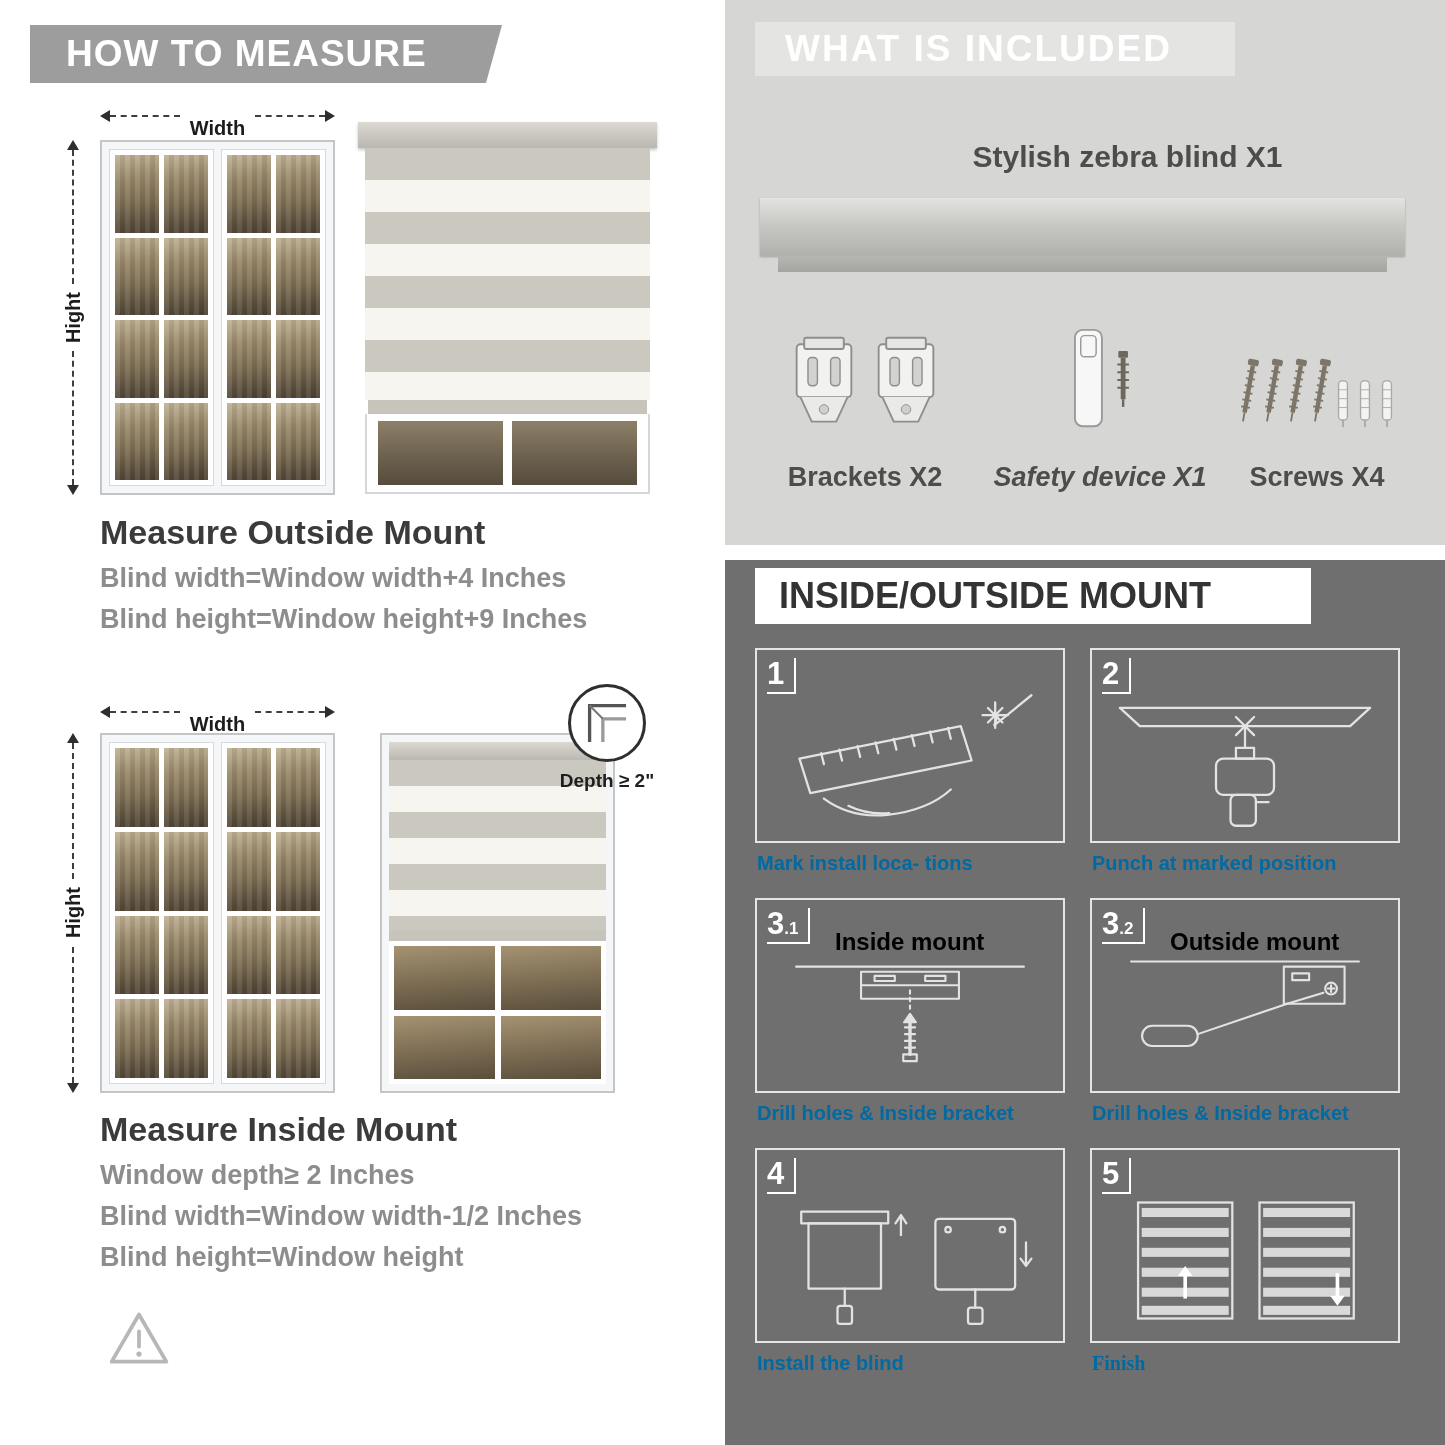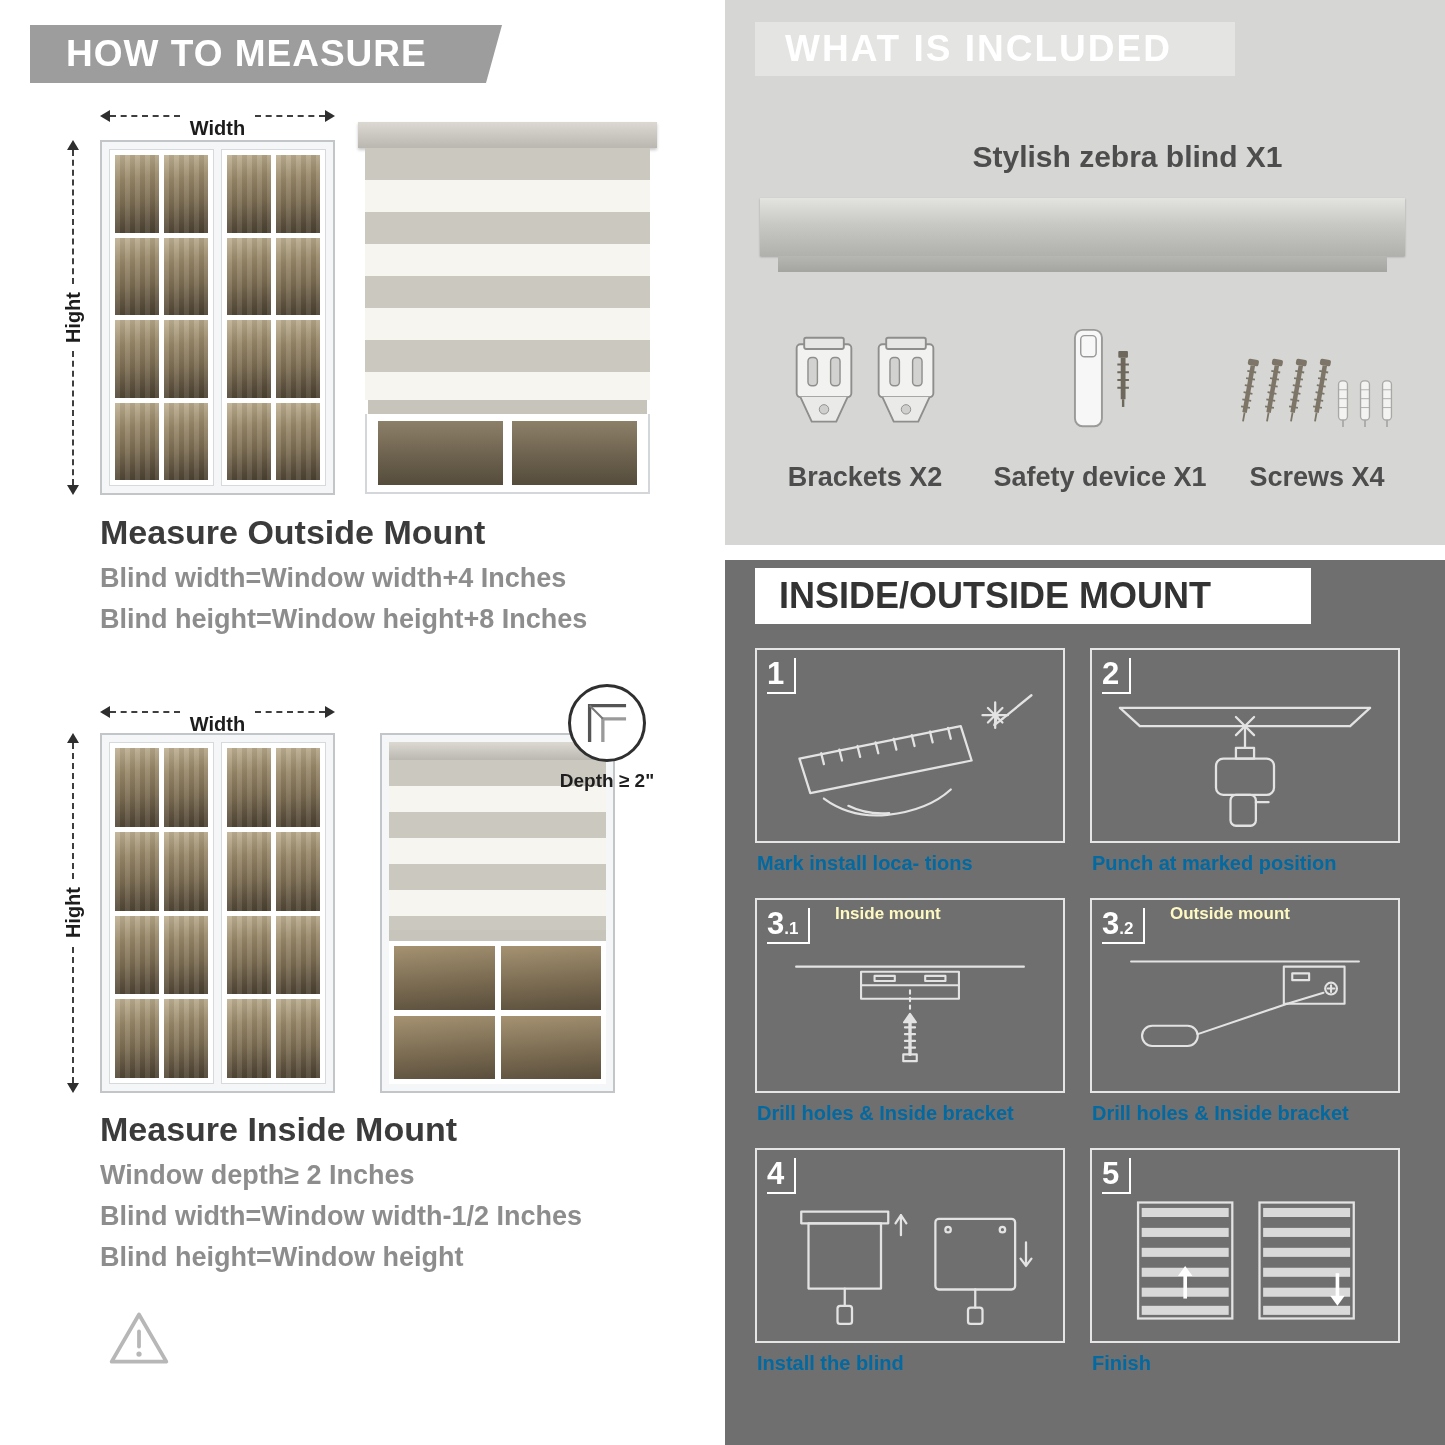--- a/index.html
+++ b/index.html
@@ -68,21 +68,21 @@
   .icon-row{display:flex;align-items:flex-end;justify-content:center;gap:16px;}
 
   .mount-panel{left:725px;top:560px;width:720px;height:885px;background:#6f6f6f;}
   .mount-header{left:755px;top:568px;width:556px;height:56px;background:#ffffff;color:#333;
     font-size:36px;font-weight:bold;display:flex;align-items:center;padding-left:24px;}
   .step-box{width:310px;height:195px;border:2px solid #e5e5e5;background:#6f6f6f;}
   .step-num{position:absolute;left:10px;top:8px;color:#fff;font-weight:bold;
     padding:0 10px 3px 0;border-right:2px solid #fff;border-bottom:2px solid #fff;line-height:1;}
   .step-num .big{font-size:31px;}
   .step-num .sub{font-size:17px;}
-  .step-title{position:absolute;left:78px;top:4px;color:#fef9c3;font-weight:bold;font-size:17px;}
+  .step-title{position:absolute;left:78px;top:28px;color:#000000;font-weight:bold;font-size:24px;}
   .step-art{position:absolute;left:0;top:30px;right:0;bottom:0;display:flex;align-items:center;justify-content:center;}
   .step-caption{color:#0369a1;font-weight:bold;font-size:20px;width:330px;}
 </style>
 </head>
 <body>
 
 <div class="canvas">
 
   <div class="abs left-header">HOW TO MEASURE</div>
 
@@ -132,21 +132,21 @@
     <div class="stripes" style="height:252px;"></div>
     <div class="rail"></div>
     <div class="peek">
       <i></i>
       <i></i>
     </div>
   </div>
 
   <div class="abs h1" style="left:100px;top:513px;">Measure Outside Mount</div>
   <div class="abs gline" style="left:100px;top:563px;">Blind width=Window width+4 Inches</div>
-  <div class="abs gline" style="left:100px;top:604px;">Blind height=Window height+8 Inches</div>
+  <div class="abs gline" style="left:100px;top:604px;">Blind height=Window height+9 Inches</div>
 
   <div class="abs harrow" style="left:100px;top:702px;width:235px;">
     <span class="ah l"></span>
     <span class="line"></span>
     <span class="lbl">Width</span>
     <span class="line"></span>
     <span class="ah r"></span>
   </div>
 
   <div class="abs varrow" style="left:62px;top:733px;height:360px;">
@@ -288,21 +288,21 @@
         <path d="M9,48 v8" stroke="#a8a8a6" stroke-width="2"></path>
     </svg>
     <svg width="16" height="56" viewBox="0 0 18 60">
       <rect x="4" y="4" width="10" height="44" rx="4" fill="rgba(255,255,255,0.7)" stroke="#a8a8a6" stroke-width="1.5"></rect>
       <path d="M4,14 h10 M4,24 h10 M4,34 h10" stroke="#a8a8a6" stroke-width="1"></path>
         <path d="M9,48 v8" stroke="#a8a8a6" stroke-width="2"></path>
     </svg>
   </div>
 
   <div class="abs inc-label" style="left:760px;top:462px;width:210px;">Brackets X2</div>
-  <div class="abs inc-label" style="left:990px;top:462px;width:220px;">Safety device X1</div>
+  <div class="abs inc-label" style="left:990px;top:462px;width:220px;font-style:italic;">Safety device X1</div>
   <div class="abs inc-label" style="left:1222px;top:462px;width:190px;">Screws X4</div>
 
   <div class="abs mount-panel"></div>
   <div class="abs mount-header">INSIDE/OUTSIDE MOUNT</div>
 
   <div class="abs step-box" style="left:755px;top:648px;">
     <div class="step-num">
       <span class="big">1</span><span class="sub"></span>
     </div>
     <div class="step-title"></div>
@@ -447,15 +447,15 @@
           <rect x="170" y="66" width="96" height="10" fill="#d9d9d9" stroke="none"></rect>
           <rect x="170" y="88" width="96" height="10" fill="#d9d9d9" stroke="none"></rect>
           <rect x="170" y="110" width="96" height="10" fill="#d9d9d9" stroke="none"></rect>
           <rect x="170" y="130" width="96" height="10" fill="#d9d9d9" stroke="none"></rect>
           <line x1="252" y1="94" x2="252" y2="124" stroke="#ffffff" stroke-width="4"></line>
           <path d="M252,130 l-8,-11 h16 z" fill="#ffffff" stroke="none"></path>
         </g>
       </svg>
     </div>
   </div>
-  <div class="abs step-caption" style="left:1092px;top:1352px;">Finish</div>
+  <div class="abs step-caption" style="left:1092px;top:1352px;font-family:Liberation Serif, serif;">Finish</div>
 
 </div>
 
 </body></html>

